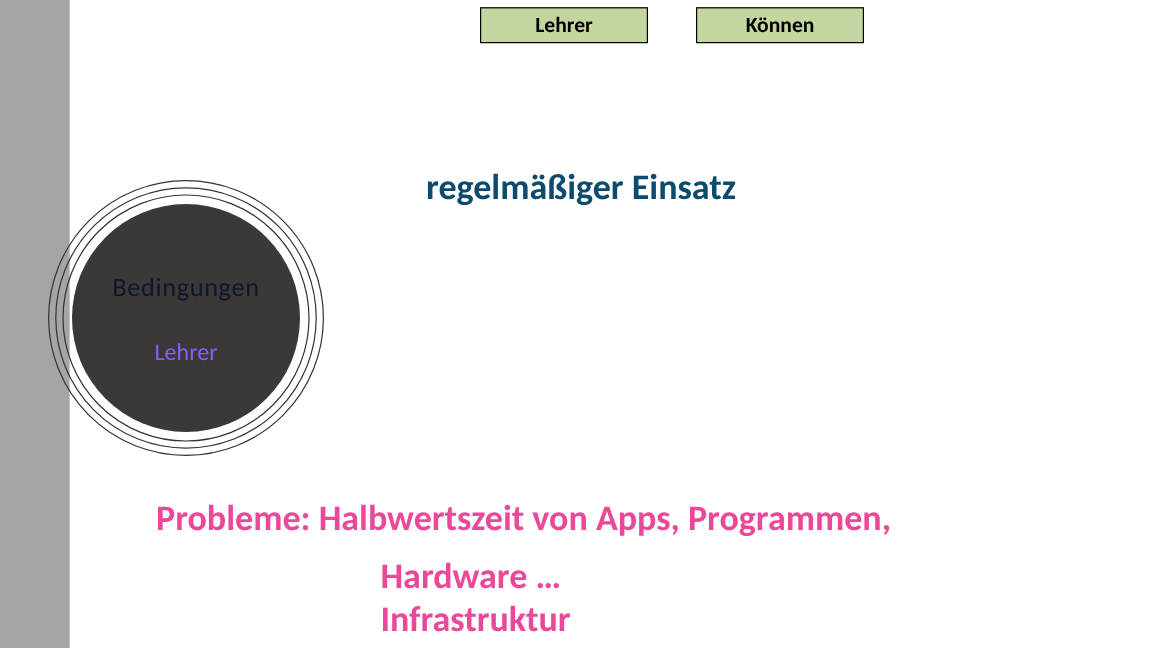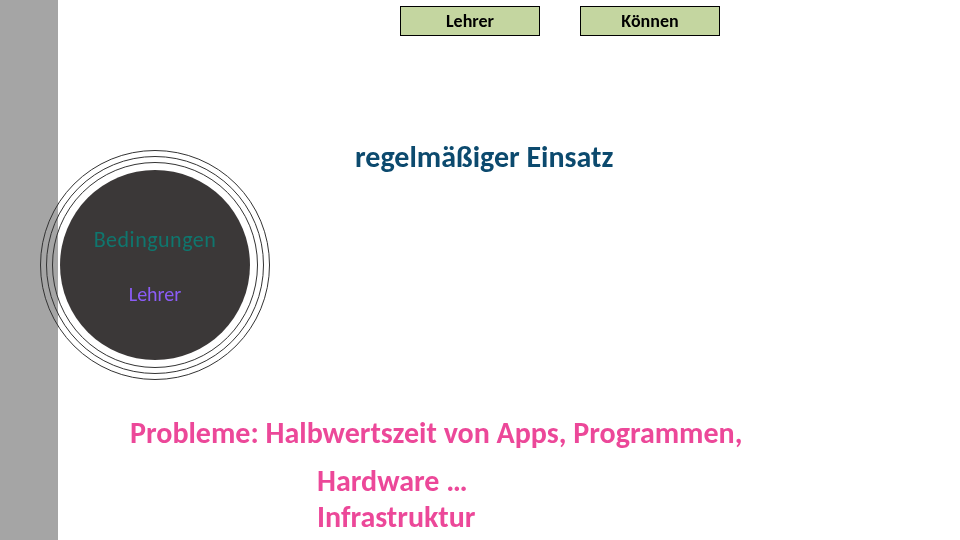--- a/index.html
+++ b/index.html
@@ -9,21 +9,21 @@
 
   .pill { position: absolute; width: 140px; height: 30px; background: #c4d6a0; border: 1.5px solid #000; display:flex; align-items:center; justify-content:center; font-weight:700; font-size:18px; }
   .pill-wissen { left: 400px; top: 6px; }
   .pill-koennen{ left: 580px; top: 6px; }
 
   .circle-wrap { position: absolute; left: 40px; top: 150px; width: 230px; height: 230px; }
   .ring1 { position:absolute; left:0; top:0; width:230px; height:230px; border:1.5px solid #333; border-radius:50%; }
   .ring2 { position:absolute; left:6px; top:6px; width:218px; height:218px; border:1.5px solid #333; border-radius:50%; }
   .ring3 { position:absolute; left:12px; top:12px; width:206px; height:206px; border:1.5px solid #333; border-radius:50%; }
   .disc  { position:absolute; left:20px; top:20px; width:190px; height:190px; background:#3b3838; border-radius:50%; }
-  .c-label-1 { position:absolute; left:0; right:0; top:76px; text-align:center; font-size:22px; color:#0f766e; letter-spacing:0.5px; }
+  .c-label-1 { position:absolute; left:0; right:0; top:76px; text-align:center; font-size:22px; color:#0f172a; letter-spacing:0.5px; }
   .c-label-2 { position:absolute; left:0; right:0; top:132px; text-align:center; font-size:20px; color:#8b5cf6; }
 
   .h-line-1 { position:absolute; left:355px; top:138px; font-size:30px; font-weight:700; color:#0c4a6e; }
   .h-line-2 { position:absolute; left:360px; top:195px; font-size:30px; font-weight:700; color:#000; }
 
   .problems { position:absolute; left:130px; top:415px; width:790px; font-size:30px; font-weight:700; color:#ec4899; line-height:1.2; }
   .problems .l2 { display:block; padding-left:187px;margin-top:12px; }
   .problems .l3 { display:block; padding-left:187px; }
 </style>
 </head>

